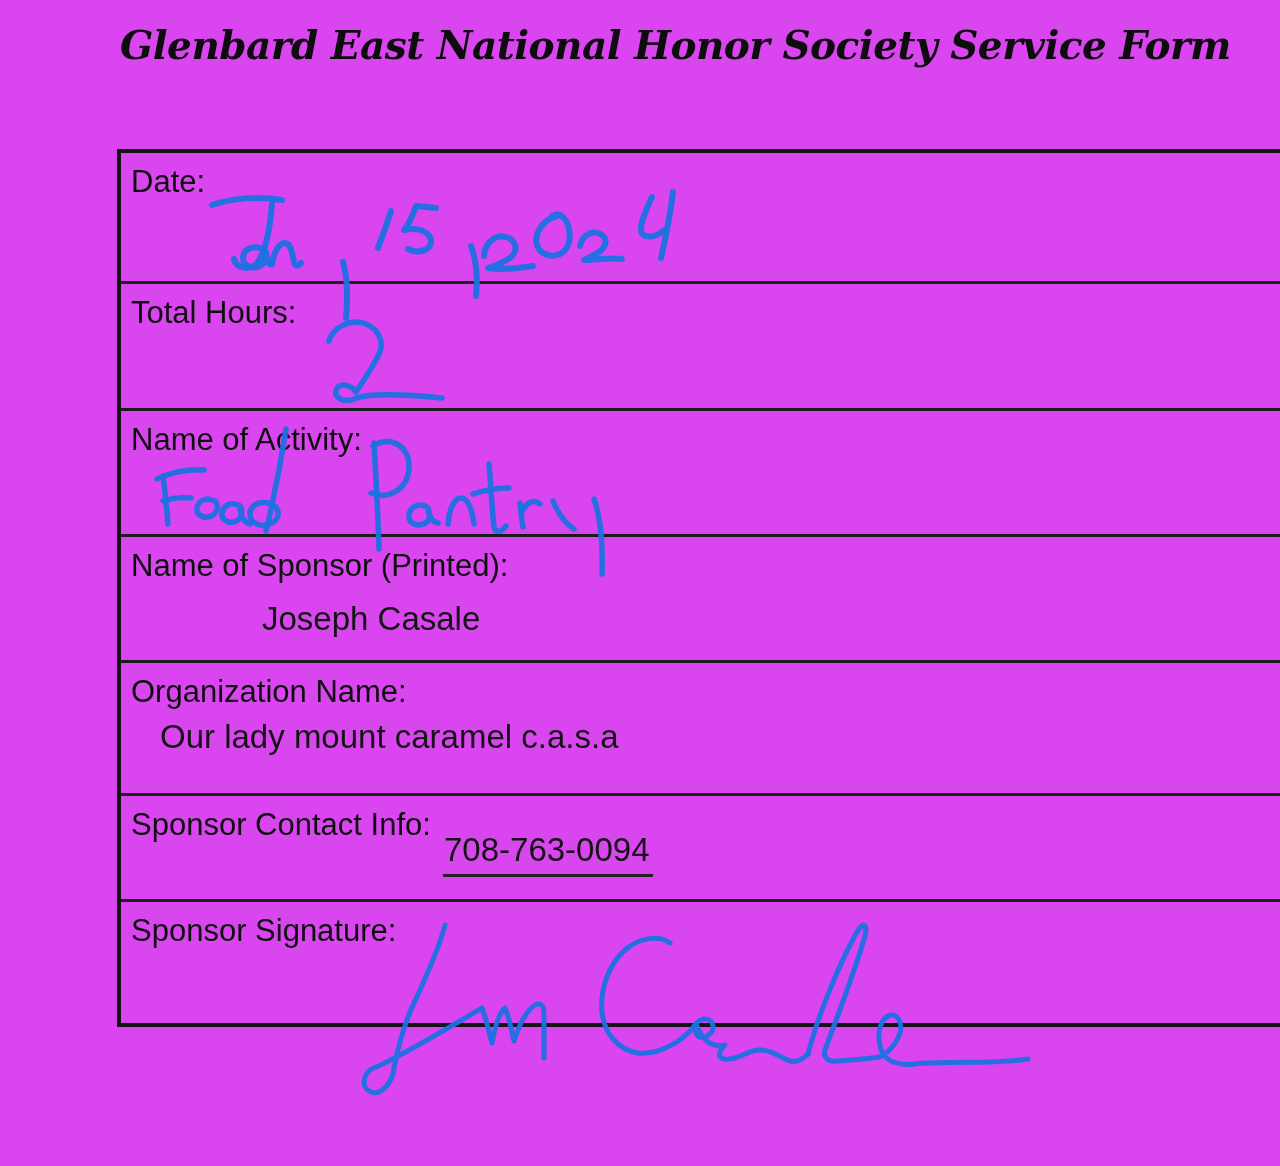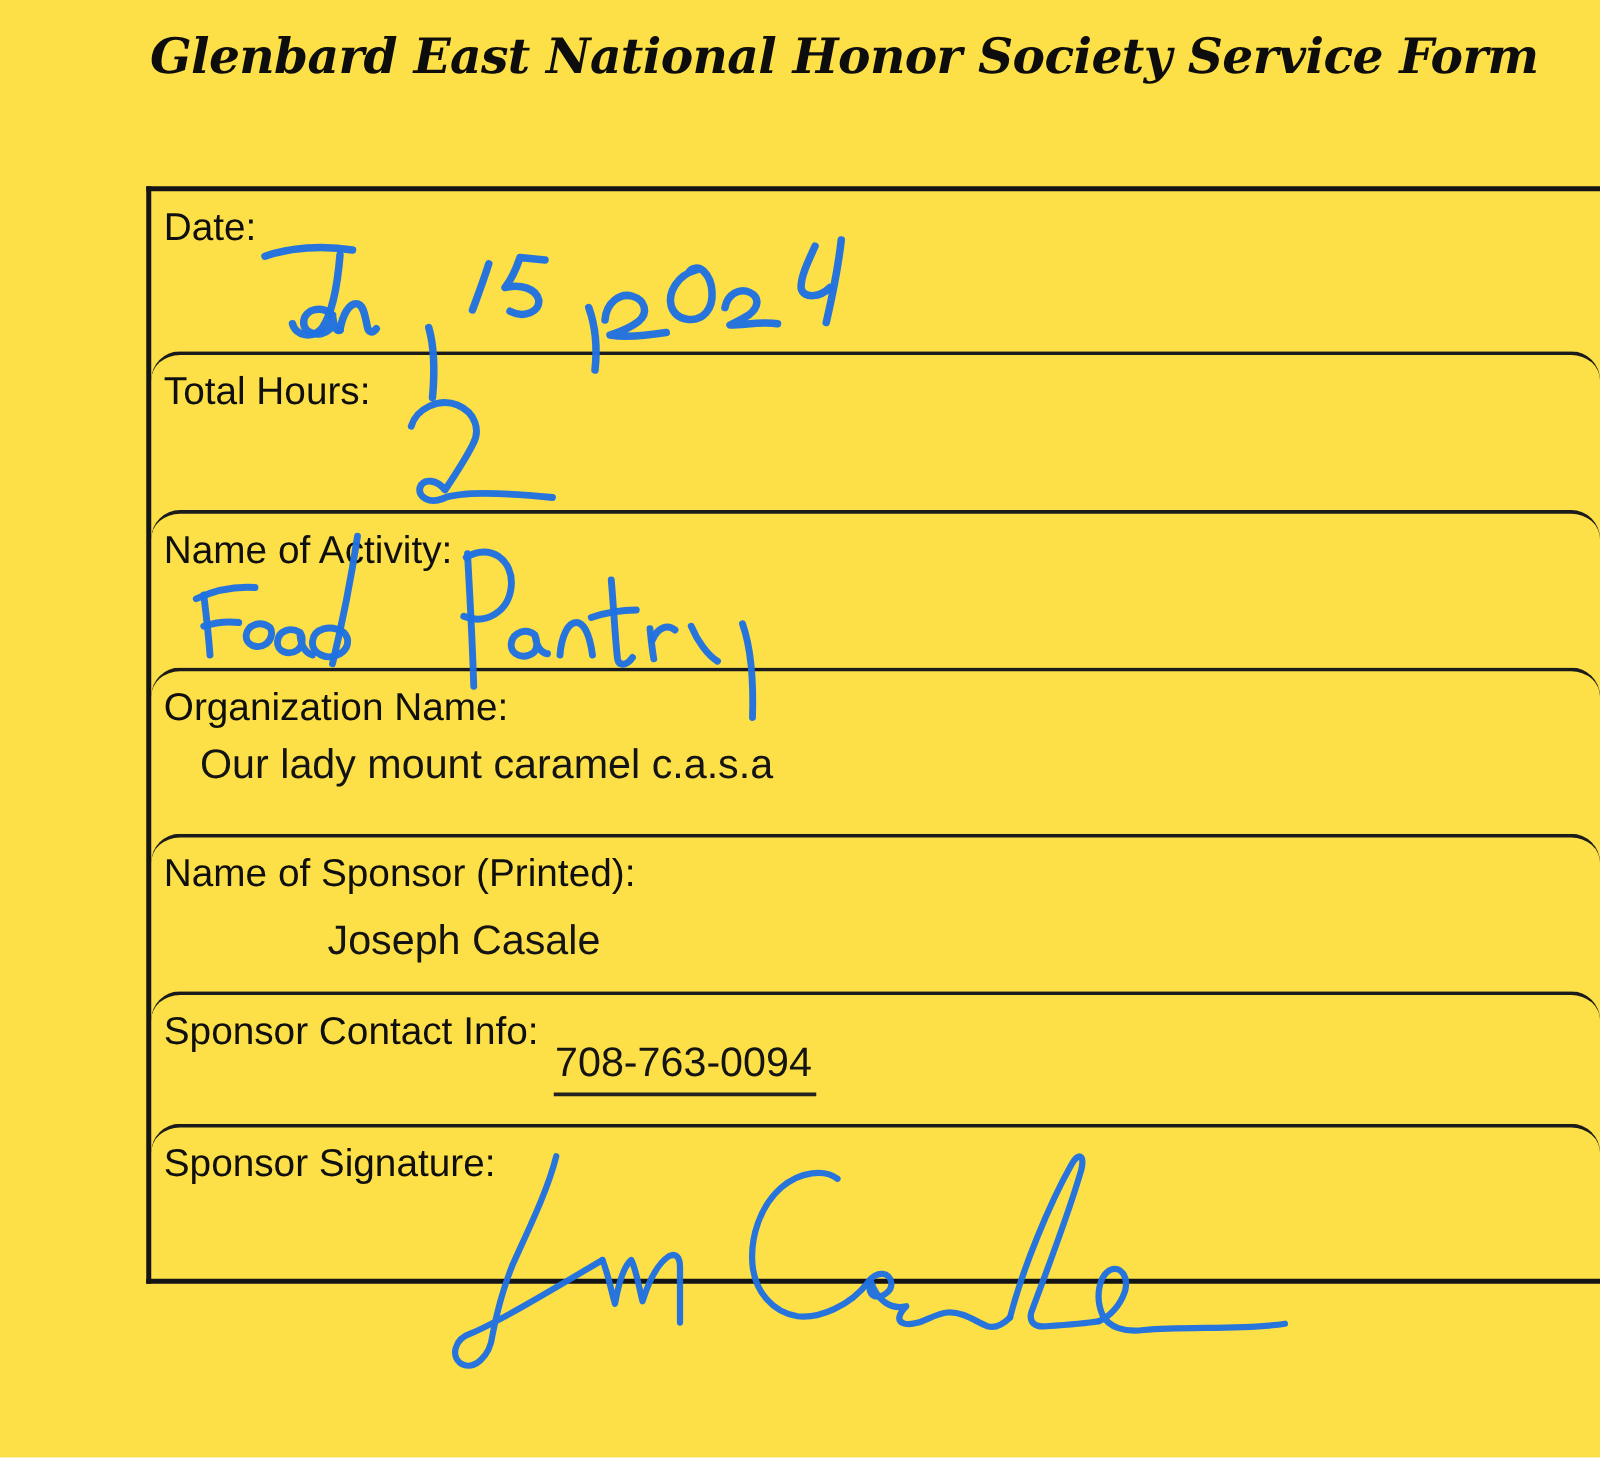--- a/index.html
+++ b/index.html
@@ -1,19 +1,19 @@
 <!DOCTYPE html>
 <html><head>
 <meta charset="utf-8">
 <style>
   html,body{margin:0;padding:0;background:#ffffff;}
   .page{
     position:relative;
     width:1280px;height:1166px;
-    background:#fde047;
+    background:#d946ef;
     overflow:hidden;
     font-family:"Liberation Sans", sans-serif;
     color:#111;
   }
   .title{
     position:absolute;left:120px;top:22px;margin:0;
     font-family:"DejaVu Serif", serif;
     font-style:italic;
     font-weight:600;
     font-size:39px;
@@ -24,21 +24,20 @@
   .table{
     position:absolute;
     left:117px;top:149px;right:0;
     border:4px solid #141414;
     border-right:none;
     box-sizing:border-box;
   }
   .row{
     position:relative;
     box-sizing:border-box;
-    border-radius:23px;
   }
   .row + .row{border-top:3px solid #1b1b1b;}
   .r1{height:128px;}
   .r2{height:127px;}
   .r3{height:126px;}
   .r4{height:126px;}
   .r5{height:133px;}
   .r6{height:106px;}
   .r7{height:124px;padding-left:13px;}
   .label{
@@ -87,28 +86,28 @@
     </div>
 
     <div class="row r2">
       <div class="label">Total Hours:</div>
     </div>
 
     <div class="row r3">
       <div class="label">Name of Activity:</div>
     </div>
 
+    <div class="row r4">
+      <div class="label">Name of Sponsor (Printed):</div>
+      <div class="value v-sponsor">Joseph Casale</div>
+    </div>
+
     <div class="row r5">
       <div class="label">Organization Name:</div>
       <div class="value v-org">Our lady mount caramel c.a.s.a</div>
-    </div>
-
-    <div class="row r4">
-      <div class="label">Name of Sponsor (Printed):</div>
-      <div class="value v-sponsor">Joseph Casale</div>
     </div>
 
     <div class="row r6">
       <div class="label">Sponsor Contact Info:</div>
       <div class="value v-phone">708-763-0094</div>
     </div>
 
     <div class="row r7">
       <div class="label">Sponsor Signature:</div>
     </div>

